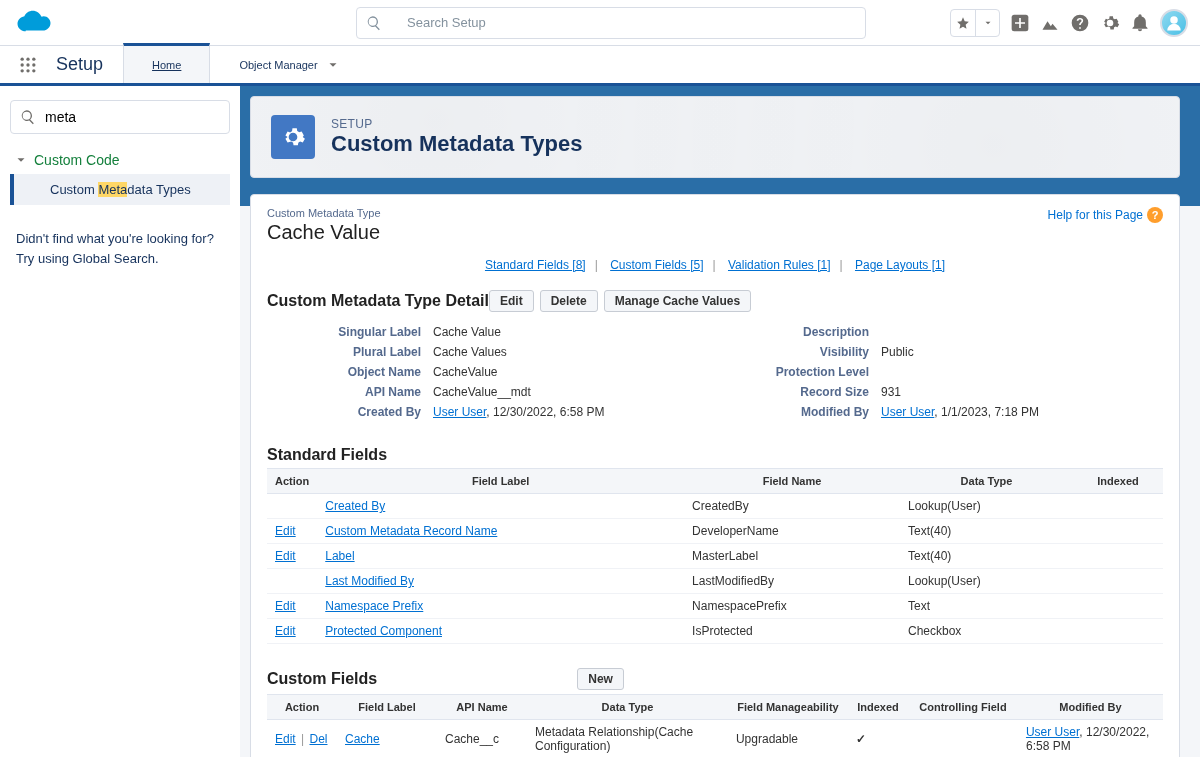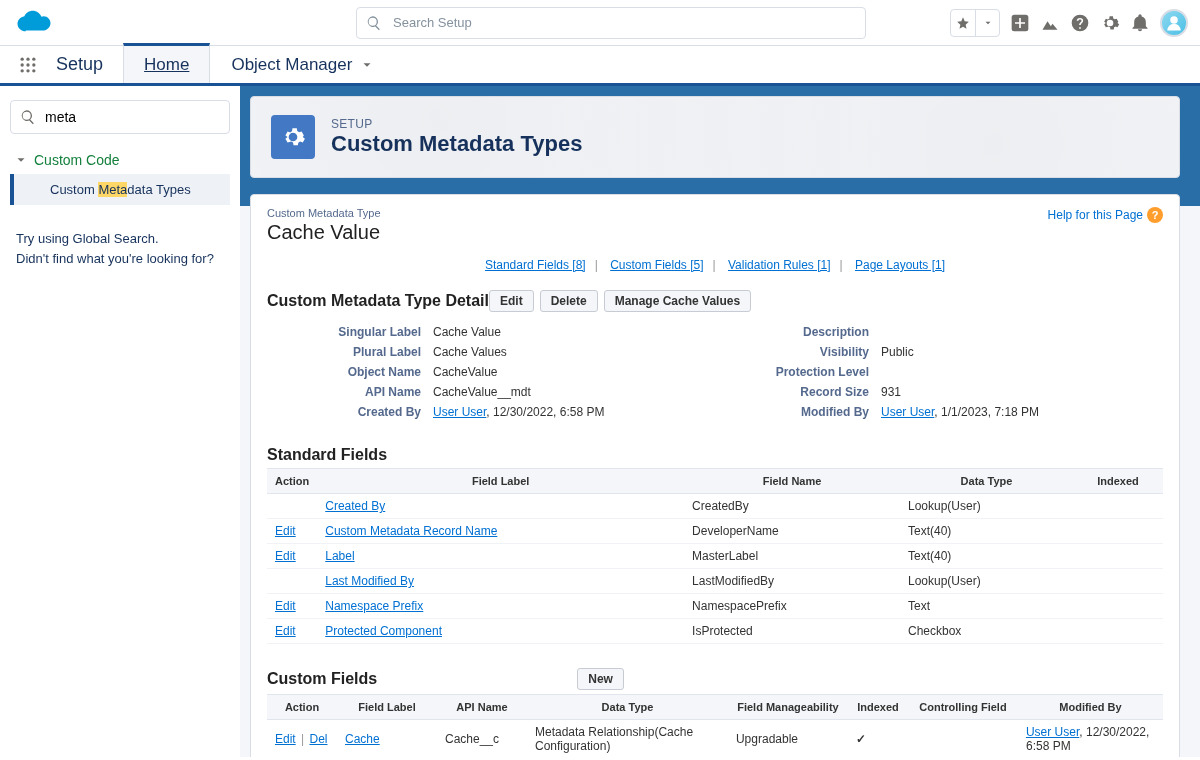--- a/index.html
+++ b/index.html
@@ -1,35 +1,35 @@
 <!DOCTYPE html>
 <html><head>
 <meta charset="utf-8">
 <style>
 * { box-sizing: border-box; margin: 0; padding: 0; }
 body { font-family: -apple-system, "Salesforce Sans", Arial, sans-serif; font-size: 13px; color: #16325c; background: #fff; }
 .global-header { height: 46px; border-bottom: 1px solid #d8dde6; display: flex; align-items: center; padding: 0 12px; }
 .cloud-logo { width: 44px; height: 30px; fill: #009cda; margin-right: 40px; }
 .search-box { position: relative; flex: 0 0 510px; margin-left: 260px; }
-.search-box input { width: 100%; height: 32px; padding: 0 12px 0 36px; border: 1px solid #d8dde6; border-radius: 4px; font-size: 13px; color: #54698d; }
+.search-box input { width: 100%; height: 32px; padding: 0 12px 0 50px; border: 1px solid #d8dde6; border-radius: 4px; font-size: 13px; color: #54698d; }
 .search-box input::placeholder { color: #84929e; }
 .search-box .magnify { position: absolute; left: 10px; top: 8px; width: 16px; height: 16px; fill: #84929e; }
 .header-right { margin-left: auto; display: flex; align-items: center; gap: 10px; }
 .fav-combo { display: flex; border: 1px solid #d8dde6; border-radius: 4px; height: 28px; }
 .fav-combo > div { width: 24px; display: flex; align-items: center; justify-content: center; }
 .fav-combo > div + div { border-left: 1px solid #d8dde6; }
 .hicon { width: 20px; height: 20px; fill: #706e6b; cursor: pointer; }
 .avatar { width: 28px; height: 28px; border-radius: 50%; background: linear-gradient(135deg,#8fd9f0,#4ac0e6); border: 2px solid #d8dde6; display:flex; align-items:center; justify-content:center; }
 .avatar svg { width: 18px; height: 18px; fill: #fff; }
 
 .context-bar { height: 40px; border-bottom: 3px solid #1a5296; display: flex; align-items: stretch; padding-left: 14px; }
 .waffle { width: 28px; display: flex; align-items: center; justify-content: center; }
 .waffle svg { width: 20px; height: 20px; fill: #706e6b; }
 .app-name { font-size: 18px; font-weight: 400; color: #16325c; display: flex; align-items: center; margin-left: 14px; margin-right: 20px; }
-.ctx-tab { display: flex; align-items: center; padding: 0 20px; font-size: 17px; color: #16325c; border-left: 1px solid transparent; border-right: 1px solid transparent; }
+.ctx-tab { display: flex; align-items: center; padding: 0 28px; font-size: 11px; color: #16325c; border-left: 1px solid transparent; border-right: 1px solid transparent; }
 .ctx-tab.active { background: #f4f6f9; border-left-color: #d8dde6; border-right-color: #d8dde6; border-top: 3px solid #1a5296; margin-top: -3px; }
 .ctx-tab.active span { text-decoration: underline; }
 .ctx-tab .chev { margin-left: 8px; width: 14px; height: 14px; fill: #706e6b; }
 
 .layout { display: flex; height: calc(100vh - 89px); }
 .sidebar { width: 240px; padding: 10px 10px 20px 10px; border-right: none; }
 .quick-find { position: relative; margin: 4px 0 12px 0; }
 .quick-find input { width: 100%; height: 34px; border: 1px solid #d8dde6; border-radius: 4px; padding: 0 10px 0 34px; font-size: 14px; }
 .quick-find .magnify { position: absolute; left: 10px; top: 9px; width: 16px; height: 16px; fill: #706e6b; }
 .tree-header { display: flex; align-items: center; font-size: 14px; color: #15803d; padding: 6px 4px; cursor: pointer; }
@@ -172,22 +172,22 @@
     <div class="tree-header">
       <svg class="chev" viewBox="0 0 24 24">
           <path d="M6 9l6 6 6-6z"></path>
         </svg>
       <span>Custom Code</span>
     </div>
     <div class="tree-item selected">
       <span>Custom </span><mark>Meta</mark><span>data Types</span>
     </div>
     <div class="side-hint">
+      <div>Didn't find what you're looking for?</div>
       <div>Try using Global Search.</div>
-      <div>Didn't find what you're looking for?</div>
     </div>
   </div>
 
   <div class="main">
     <div class="page-header">
       <div class="page-icon">
           <svg viewBox="0 0 24 24">
             <path d="M12 8a4 4 0 100 8 4 4 0 000-8zm9 4l2 1.5-2 3.5-2.4-.8a7 7 0 01-1.7 1l-.4 2.5h-4l-.4-2.5a7 7 0 01-1.7-1L7 17l-2-3.5L7 12l-2-1.5L7 7l2.4.8a7 7 0 011.7-1L11.5 4h4l.4 2.5a7 7 0 011.7 1L20 7l2 3.5z"></path>
           </svg>
         </div>

